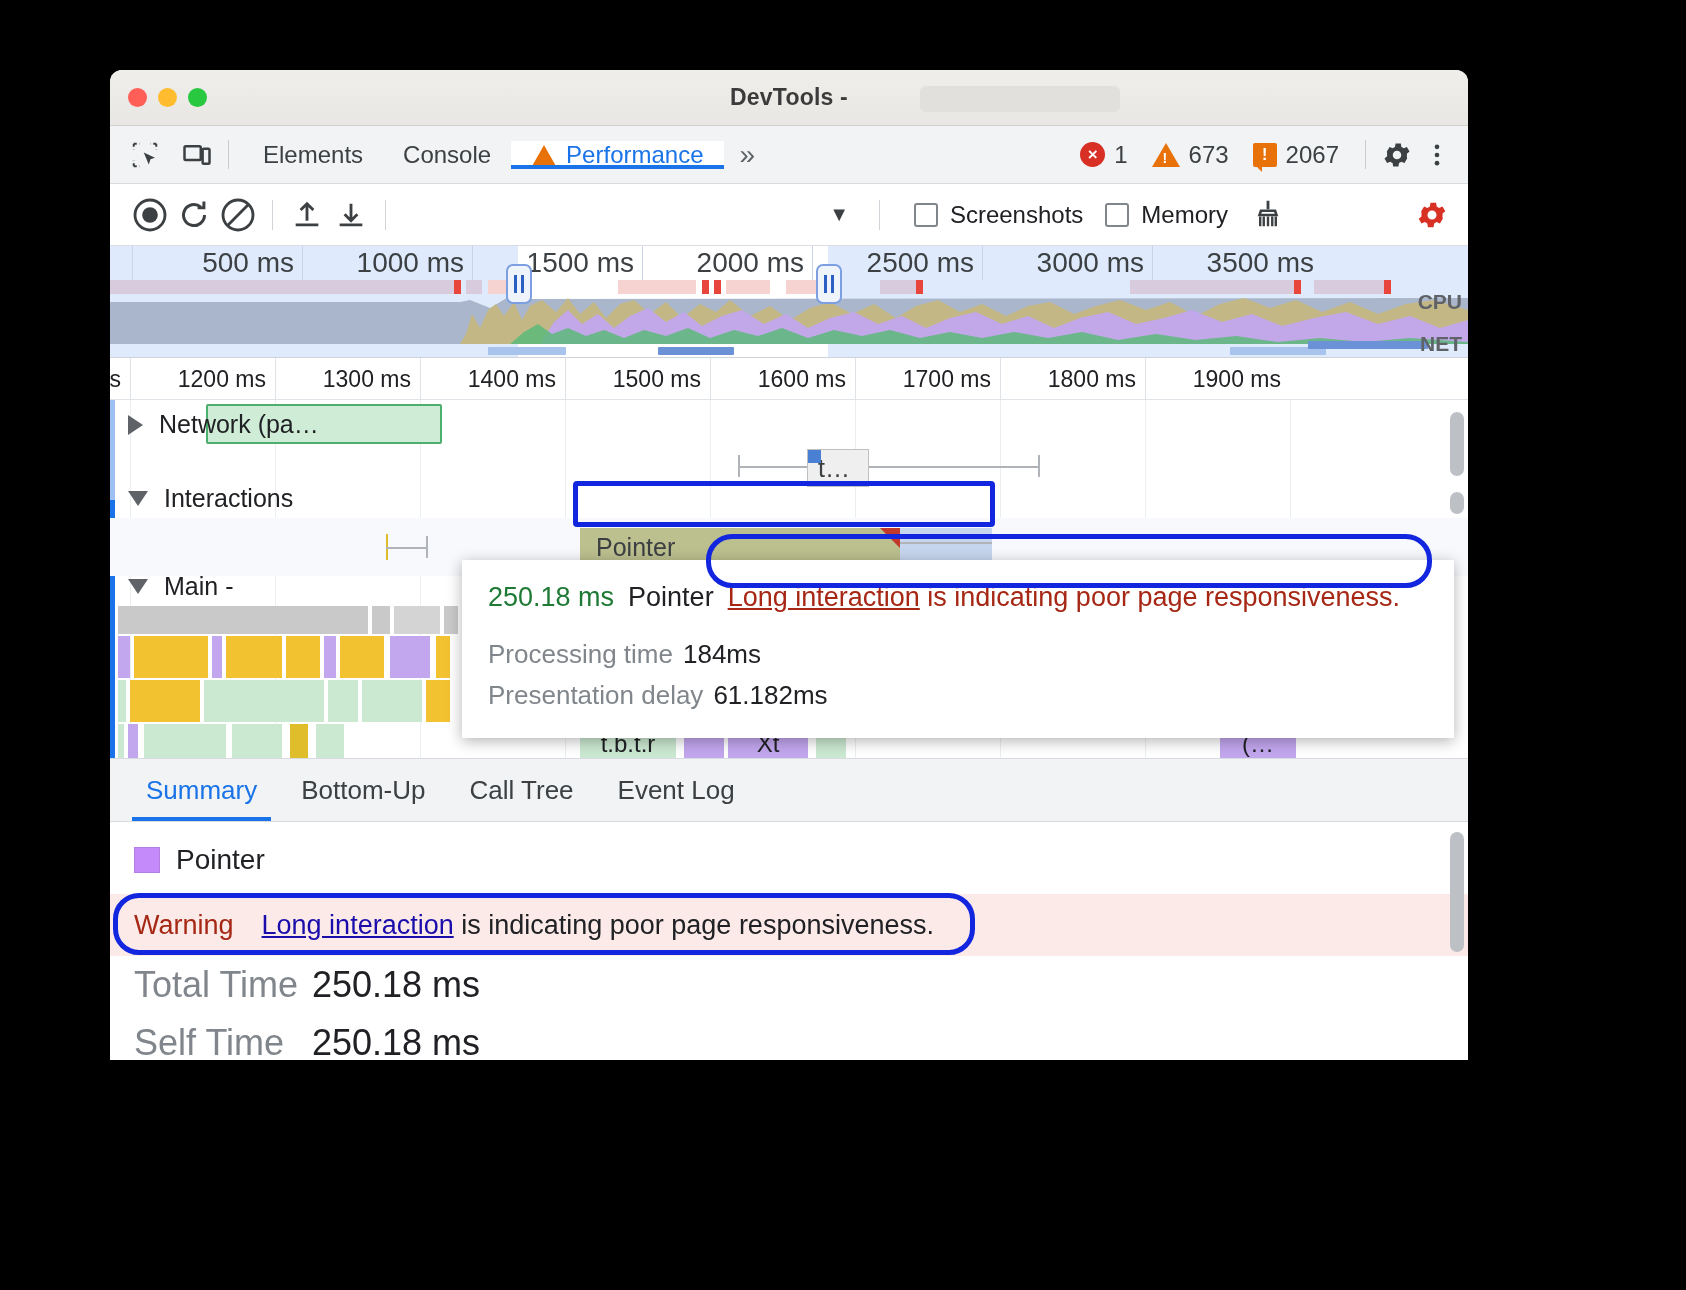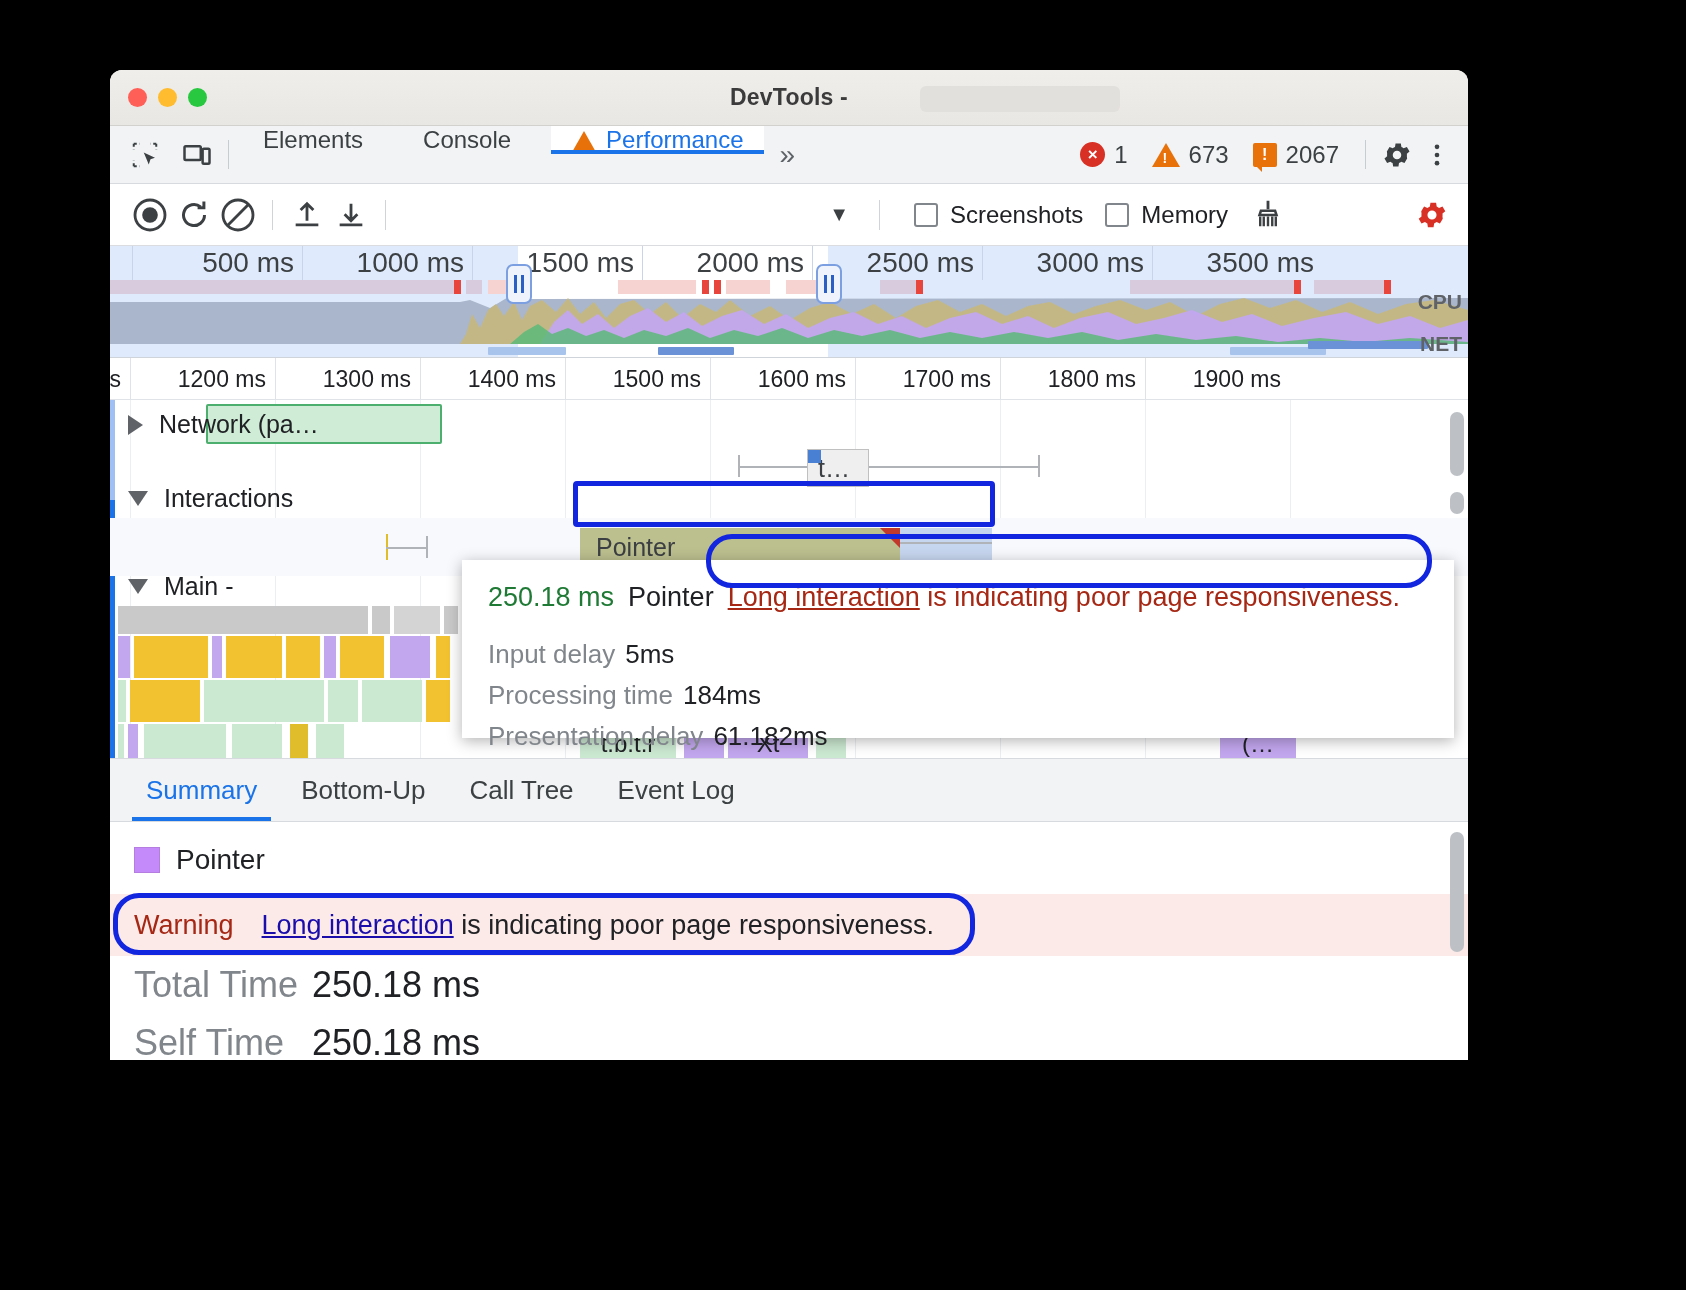--- a/index.html
+++ b/index.html
@@ -57,21 +57,21 @@
   .tabbar {
     height: 58px;
     background: #f1f3f4;
     border-bottom: 1px solid #d7dbe0;
     display: flex; align-items: stretch;
     position: relative;
   }
   .tb-icons { display: flex; align-items: center; padding-left: 18px; gap: 18px; }
   .tb-icon { width: 34px; height: 34px; display: flex; align-items: center; justify-content: center; color: #3c4043; }
   .tb-sep { width: 1px; background: #c8ccd0; margin: 14px 14px; }
-  .tabs { display: flex; align-items: flex-start; gap: 20px; }
+  .tabs { display: flex; align-items: center; }
   .tab {
     display: flex; align-items: center; gap: 9px;
     padding: 0 20px;
     font-size: 24px; color: #3c4043;
     position: relative;
   }
   .tab.active { color: #1a73e8; background: #fff; }
   .tab.active:after {
     content: ""; position: absolute; left: 0; right: 0; bottom: 0;
     height: 4px; background: #1a73e8;
@@ -640,23 +640,20 @@
       <div class="tooltip" style="left:352px;top:160px;width:992px;height:178px;">
         <div class="tt-top">
           <span class="tt-dur">250.18 ms</span>
           <span class="tt-name">Pointer</span>
           <span class="tt-warn">
             <span class="tt-link">Long interaction</span><span> is indicating poor page responsiveness.</span>
           </span>
         </div>
         <div class="tt-rows">
           <div class="tt-row">
-            <span>Input delay</span><b>5ms</b>
-          </div>
-          <div class="tt-row">
             <span>Processing time</span><b>184ms</b>
           </div>
           <div class="tt-row">
             <span>Presentation delay</span><b>61.182ms</b>
           </div>
         </div>
       </div>
     </div>
 
     <div class="drawer-tabs">

